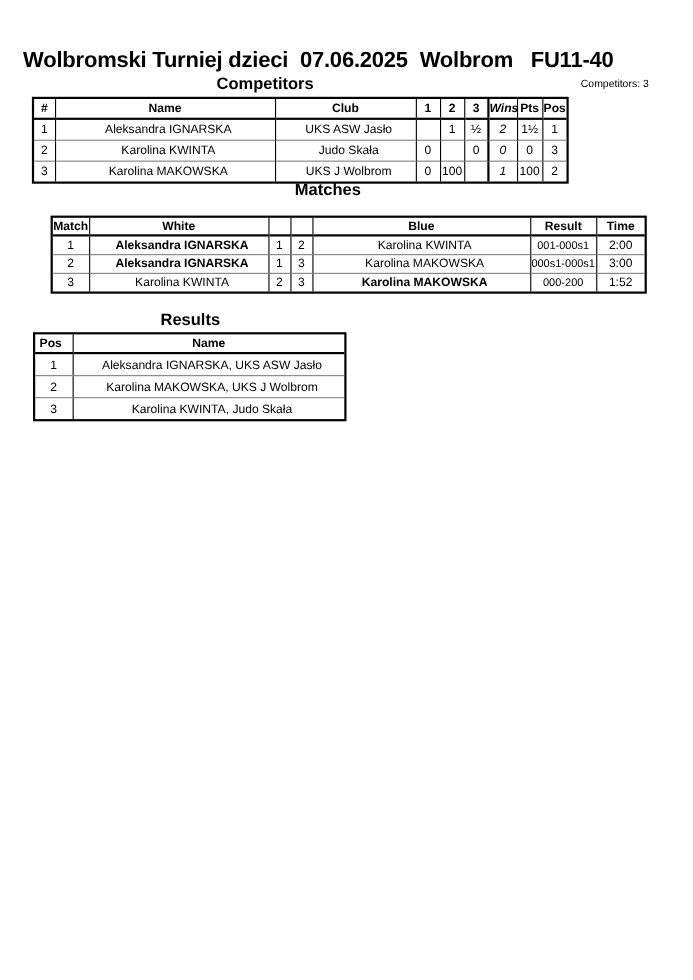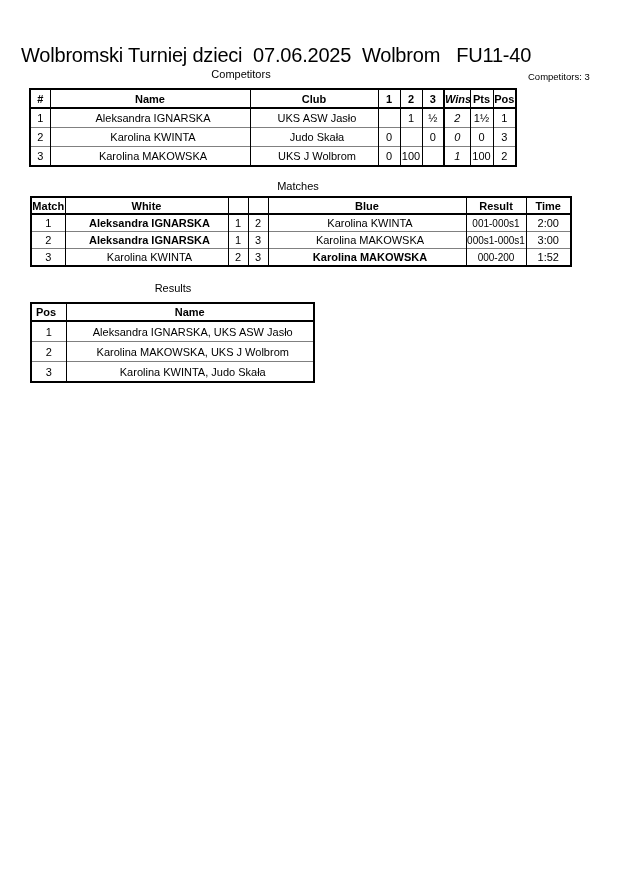--- a/index.html
+++ b/index.html
@@ -3,28 +3,28 @@
 <meta charset="utf-8">
 <style>
   html,body { margin:0; padding:0; background:#fff; }
   .page {
     position:relative; width:630px; height:891px; background:#ffffff;
     font-family:"Liberation Sans", sans-serif; color:#000;
     overflow:hidden;
   }
   .doc-title {
     position:absolute; left:21px; top:44px;
-    font-size:20px; font-weight:normal; white-space:pre; letter-spacing:-0.2px;
+    font-size:20px; font-weight:bold; white-space:pre; letter-spacing:-0.2px;
   }
   .section-title {
     position:absolute; transform:translateX(-50%);
-    font-size:11px; font-weight:normal; white-space:nowrap;
+    font-size:15px; font-weight:bold; white-space:nowrap;
   }
   .sec-competitors { top:68px; left:241px; }
-  .sec-matches   { top:164px; left:298px;margin-top:16px; }
+  .sec-matches   { top:164px; left:298px; }
   .sec-results   { top:282px; left:173px; }
   .comp-count {
     position:absolute; top:71px; left:528px; font-size:9.5px; white-space:nowrap;
   }
   .tbl {
     position:absolute; border:2px solid #000; box-sizing:border-box; background:#fff;
   }
   .tbl table { width:100%; border-collapse:collapse; table-layout:fixed; }
   .tbl th, .tbl td {
     padding:0; font-size:11px; white-space:nowrap; overflow:hidden;
@@ -34,21 +34,21 @@
   .tbl th { font-weight:bold; border-bottom:2px solid #000; }
   .tbl tr.r + tr.r td { border-top:1px solid #808080; }
   .c { text-align:center; }
   .l { text-align:center; padding-left:6px !important; }
   .thick { border-left-width:2px !important;font-style:italic; }
   
   .tbl-comp { left:29px; top:88px; width:488px; }
   .tbl-comp th { height:17px; }
   .tbl-comp td { height:18px; }
   
-  .tbl-matches { left:30px; top:196px; width:542px; }
+  .tbl-matches { left:46px; top:196px; width:542px; }
   .tbl-matches th { height:15px; }
   .tbl-matches td { height:16px; }
   .tbl-matches td.result { font-size:10px; }
   
   .tbl-results { left:30px; top:302px; width:285px; }
   .tbl-results th { height:16px; }
   .tbl-results td { height:19px; }
   .hdr-left { text-align:left; padding-left:4px !important; }
 </style>
 </head>

